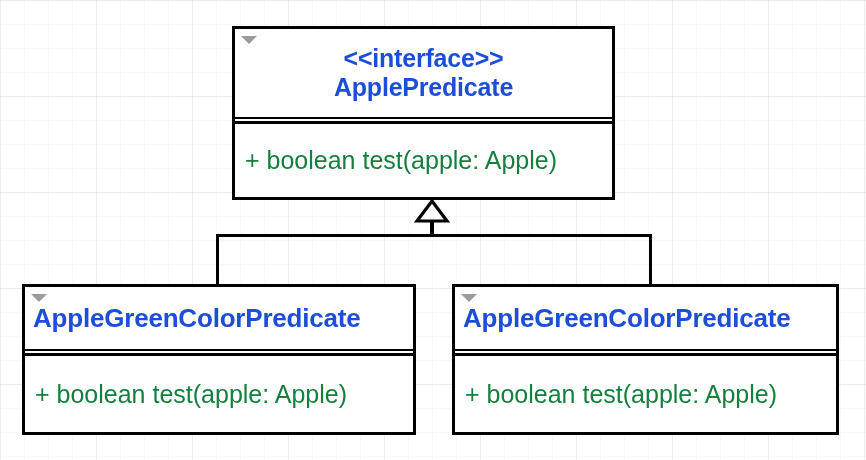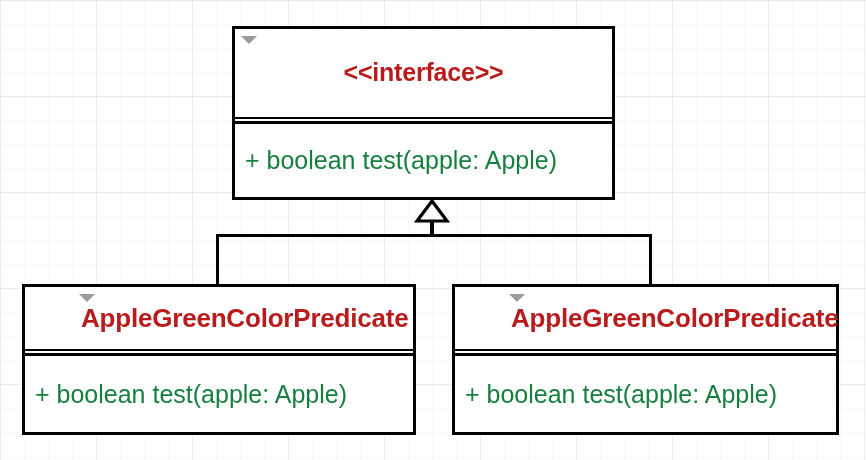--- a/index.html
+++ b/index.html
@@ -37,25 +37,25 @@
     flex-direction: column;
   }
   .uml-header {
     position: relative;
     box-sizing: border-box;
     flex: none;
     display: flex;
     flex-direction: column;
     justify-content: center;
     font-weight: bold;
-    color: #b91c1c;
+    color: #1d4ed8;
     letter-spacing: -0.2px;
   }
   .uml-header.centered { align-items: center; text-align: center; }
-  .uml-header.leftish  { align-items: flex-start; text-align: left; padding-left: 8px; margin-left: 48px; }
+  .uml-header.leftish  { align-items: flex-start; text-align: left; padding-left: 8px; }
 
   .header-line { line-height: 1.18; white-space: nowrap; }
 
   
   .uml-divider {
     flex: none;
     height: 7px;
     box-sizing: border-box;
     border-top: 2px solid #000000;
     border-bottom: 3px solid #000000;
@@ -119,20 +119,21 @@
   <div class="conn" style="left:649px; top:234px; width:3px; height:51px;"></div>
 
   <svg class="tri-hollow" style="left:414px; top:199px;" width="36" height="24" viewBox="0 0 36 24">
     <polygon points="18,2 33,22 3,22" fill="#ffffff" stroke="#000000" stroke-width="3.2" stroke-linejoin="miter"></polygon>
   </svg>
 
   <div class="uml-box" id="iface-box">
     <div class="uml-header centered">
       <span class="collapse-tri"></span>
       <div class="header-line">&lt;&lt;interface&gt;&gt;</div>
+      <div class="header-line">ApplePredicate</div>
     </div>
     <div class="uml-divider"></div>
     <div class="uml-members">
       <span>+ boolean test(apple: Apple)</span>
     </div>
   </div>
 
   <div class="uml-box sub-box" id="sub-left">
     <div class="uml-header leftish">
       <span class="collapse-tri"></span>

